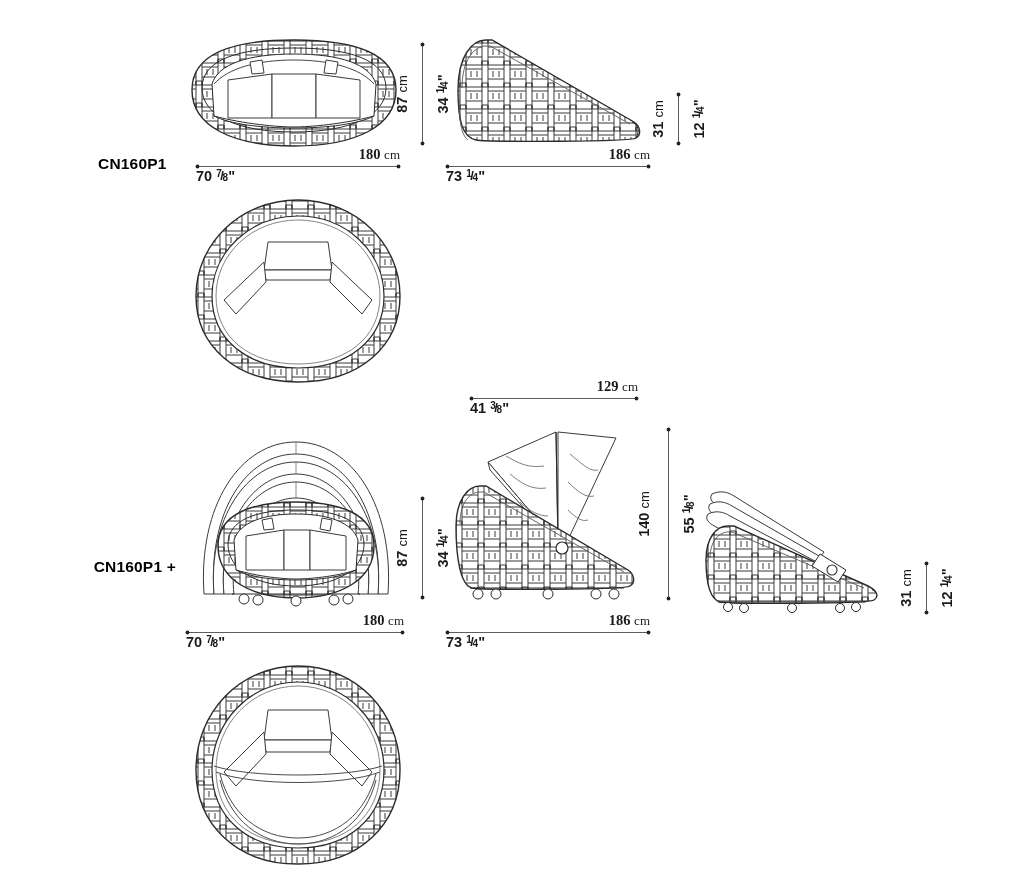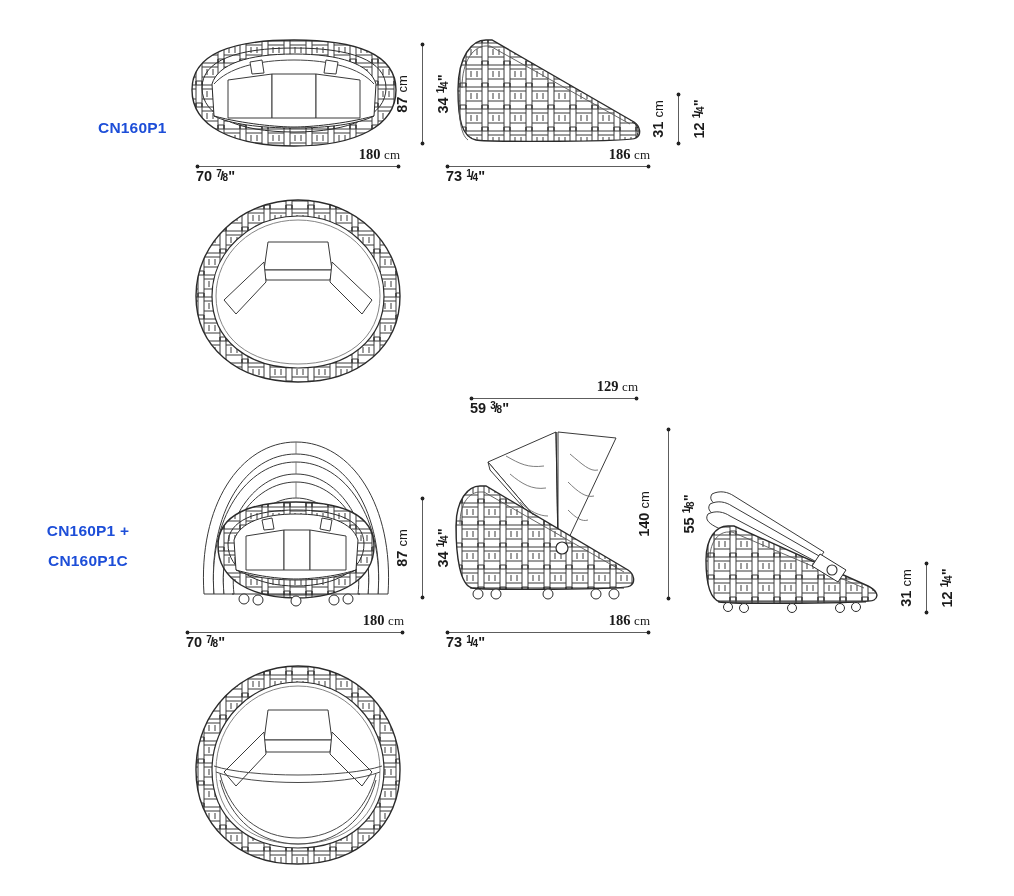--- a/index.html
+++ b/index.html
@@ -1,19 +1,19 @@
 <!DOCTYPE html>
 <html><head>
 <meta charset="utf-8">
 <style>
   html,body{margin:0;padding:0;background:#ffffff;}
   body{width:1014px;height:896px;position:relative;font-family:"Liberation Sans",sans-serif;color:#1a1a1a;overflow:hidden;}
   .stage{position:absolute;left:0;top:0;width:1014px;height:896px;}
-  .model-label{position:absolute;font-weight:bold;font-size:15.5px;letter-spacing:.2px;line-height:30px;color:#1d4ed8;white-space:nowrap;}
-  .model-label.multi{text-align:center;}
+  .model-label{position:absolute;font-weight:bold;font-size:15.5px;letter-spacing:.2px;line-height:30px;color:#000000;white-space:nowrap;margin-top:36px;}
+  .model-label.multi{text-align:right;}
   .view{position:absolute;}
   .view svg{display:block;overflow:visible;}
   
   .dim{position:absolute;}
   .dim-h{height:34px;}
   .dim-h .bar{position:absolute;left:0;right:0;top:16px;height:1px;background:#5d5d5d;}
   .dim-h .tick{position:absolute;top:13px;width:7px;height:7px;background:#222;border-radius:50%;transform:scale(.55);}
   .dim-h .tick.l{left:-2px;} .dim-h .tick.r{right:-2px;}
   .dim-h .cm{position:absolute;left:0;right:0;top:-4px;text-align:right;font-size:14.5px;font-weight:bold;white-space:nowrap;font-family:Liberation Serif, serif;}
   .dim-h .inch{position:absolute;left:0;right:0;top:18px;text-align:left;font-size:14.5px;font-weight:bold;white-space:nowrap;}
@@ -142,21 +142,20 @@
     <div class="bar"></div>
       <div class="tick t"></div>
       <div class="tick b"></div>
     <div class="cm"><span>31</span> <span class="u">cm</span></div>
     <div class="inch"><span>12</span>
       <span class="fr"><span class="nn">1</span><span class="sl">/</span><span class="dd">4</span></span><span>"</span></div>
   </div>
 
   <div class="model-label multi" style="left:0px;top:516px;width:176px;">
     <div>CN160P1 +</div>
-    <div>CN160P1C</div>
   </div>
 
   <div class="view" style="left:188px;top:428px;">
     <svg width="216" height="186" viewBox="0 0 216 186">
 
       <g fill="#ffffff" stroke="#3a3a3a" stroke-width="1">
         <path d="M16 166 C10 78 52 14 108 14 C164 14 206 78 200 166 L190 166 C196 84 158 26 108 26 C58 26 20 84 26 166 Z"></path>
         <path d="M26 166 C20 92 58 34 108 34 C158 34 196 92 190 166 L180 166 C186 98 152 46 108 46 C64 46 30 98 36 166 Z"></path>
         <path d="M36 166 C30 106 64 54 108 54 C152 54 186 106 180 166 L170 166 C176 116 146 70 108 70 C70 70 40 116 46 166 Z"></path>
       </g>
@@ -271,21 +270,21 @@
         <path d="M30 118 C40 158 70 182 108 182 C146 182 176 158 186 118"></path>
       </g>
     </svg>
   </div>
 
   <div class="dim dim-h" style="left:470px;top:382px;width:168px;">
     <div class="bar"></div>
       <div class="tick l"></div>
       <div class="tick r"></div>
     <div class="cm"><span>129</span> <span class="u">cm</span></div>
-    <div class="inch"><span>59</span>
+    <div class="inch"><span>41</span>
       <span class="fr"><span class="nn">3</span><span class="sl">/</span><span class="dd">8</span></span><span>"</span></div>
   </div>
 
   <div class="dim dim-v" style="left:404px;top:497px;height:102px;">
     <div class="bar"></div>
       <div class="tick t"></div>
       <div class="tick b"></div>
     <div class="cm"><span>87</span> <span class="u">cm</span></div>
     <div class="inch"><span>34</span>
       <span class="fr"><span class="nn">1</span><span class="sl">/</span><span class="dd">4</span></span><span>"</span></div>

